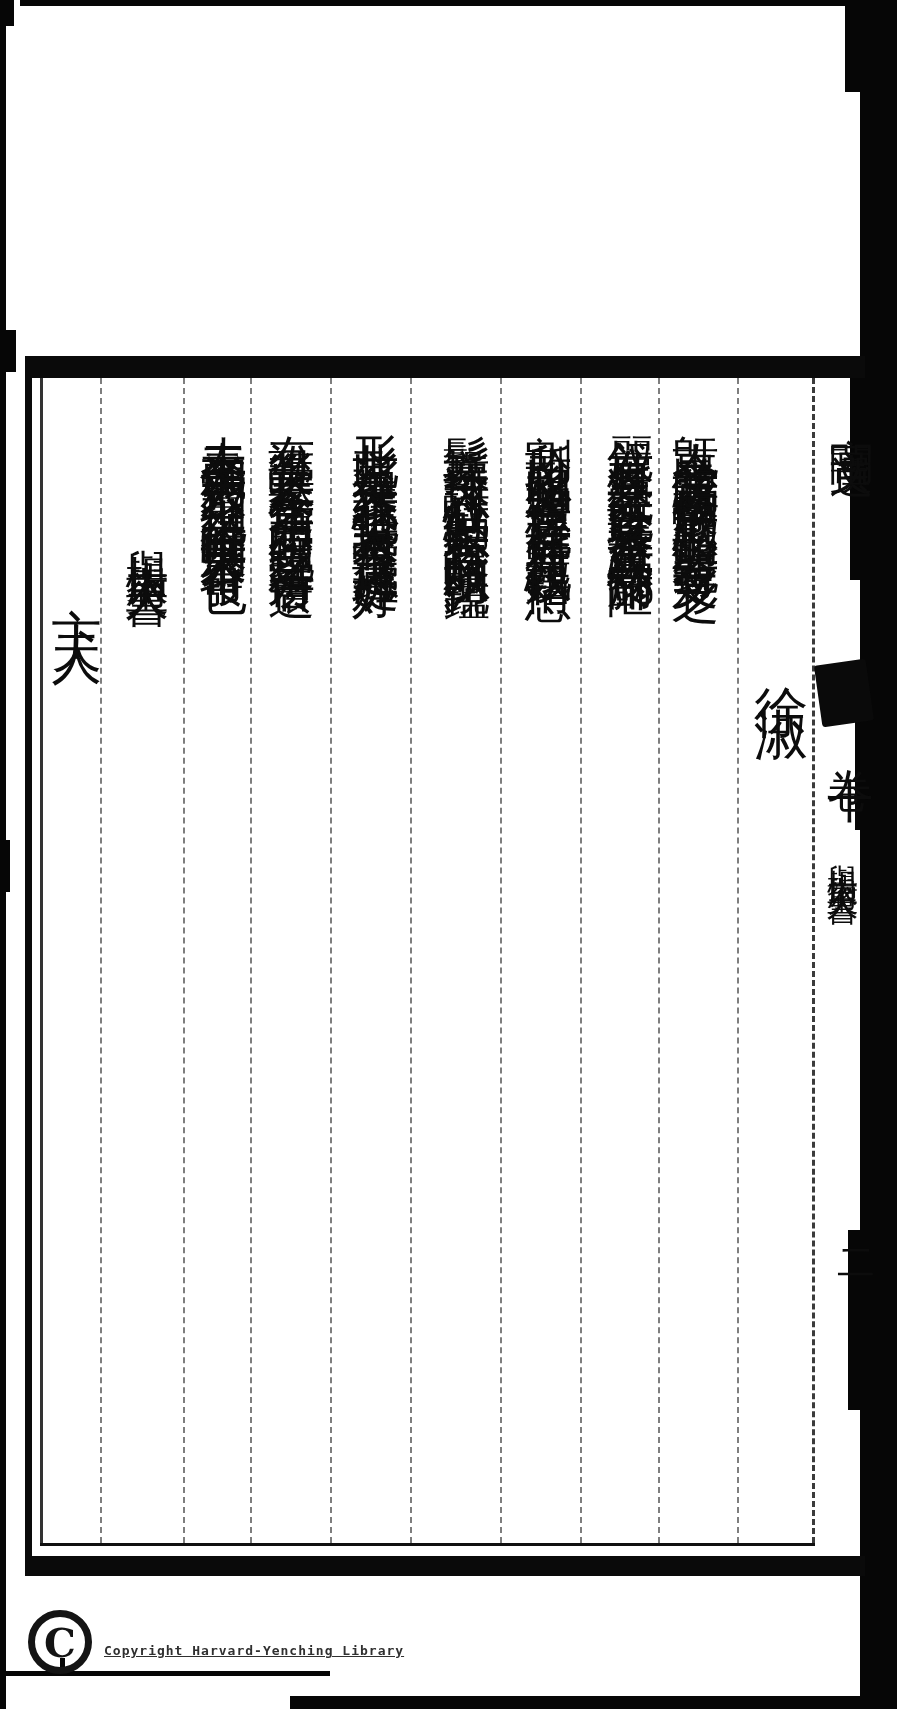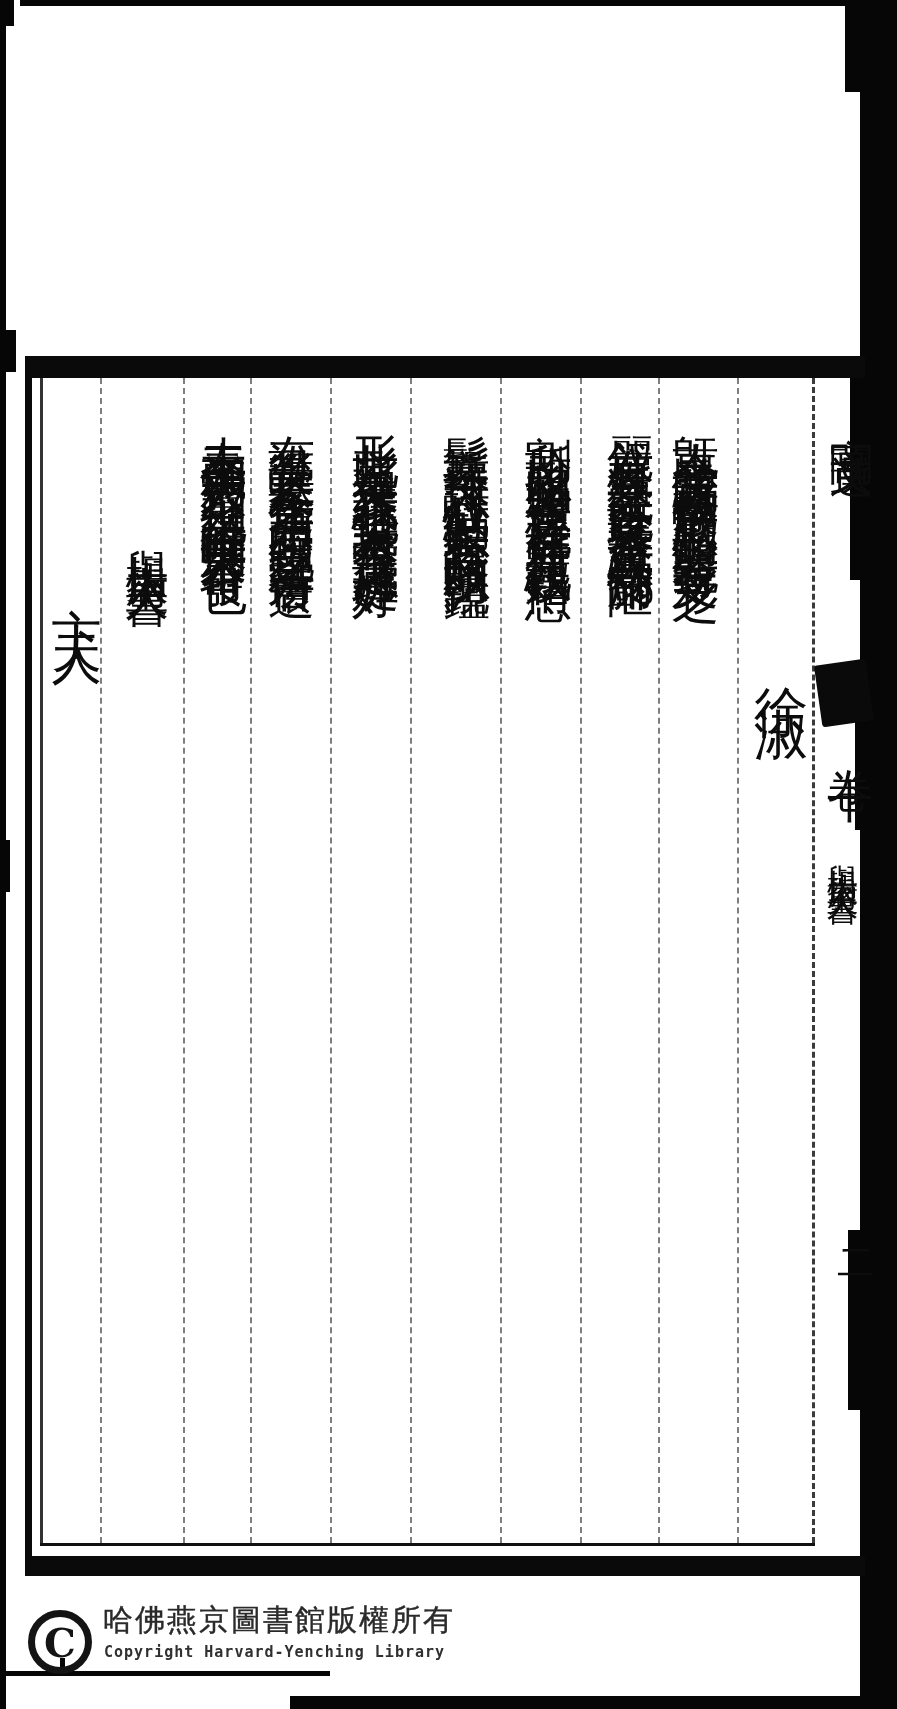--- a/index.html
+++ b/index.html
@@ -35,22 +35,22 @@
     border:7px solid #141414;border-radius:50%;
     display:flex;align-items:center;justify-content:center;
     font-family:"DejaVu Serif",serif;font-size:40px;font-weight:bold;color:#141414;
   }
   #stamp-zh{
     position:absolute;left:103px;top:1600px;font-size:30px;letter-spacing:2px;
     color:#2a2a2a;font-family:"DejaVu Sans",sans-serif;
     -webkit-text-stroke:.4px #2a2a2a;
   }
   #stamp-en{
-    position:absolute;left:104px;top:1643px;font-size:15px;font-weight:bold;
-    letter-spacing:1px;color:#303030;font-family:"DejaVu Sans Mono",monospace;
+    position:absolute;left:104px;top:1643px;font-size:13px;font-weight:bold;
+    letter-spacing:1px;color:#303030;font-family:"DejaVu Sans Mono",monospace;text-decoration:underline;
   }
 </style>
 </head>
 <body>
 
 <div id="page">
 
   <div class="ink" style="left:20px;top:0;width:830px;height:6px;"></div>
   <div class="ink" style="left:0;top:0;width:6px;height:1709px;"></div>
   <div class="ink" style="left:0;top:0;width:14px;height:26px;"></div>
@@ -93,16 +93,15 @@
   <div class="vcol maintext" style="left:517px;">割所珍以相賜非禮恩之厚就肯若斯覽鏡執釵情想</div>
   <div class="vcol maintext" style="left:435px;">髣髴操琴詠詩思心成結勅以芳香馥身喻以明鏡鑑</div>
   <div class="vcol maintext" style="left:344px;">形此言過矣未獲我心也昔詩人有飛蓬之感班婕妤</div>
   <div class="vcol maintext" style="left:260px;">有誰榮之歎素琴之作當須君歸明鏡之鑒當待君還</div>
   <div class="vcol maintext" style="left:192px;">未奉光儀則寶釵不列也未待帷帳則芳香不發也</div>
 
   <div class="vcol" style="left:119px;top:515px;font-size:43px;letter-spacing:6px;width:50px;text-align:center;">與楊太尉夫人書</div>
   <div class="vcol" style="left:48px;top:568px;font-size:50px;letter-spacing:15px;width:54px;text-align:center;">卞夫人</div>
 
   <div id="stamp-c">C</div>
-  <div id="stamp-zh">哈佛燕京圖書館版權所有</div>
   <div id="stamp-en">Copyright Harvard-Yenching Library</div>
 
 </div>
 
 </body></html>

